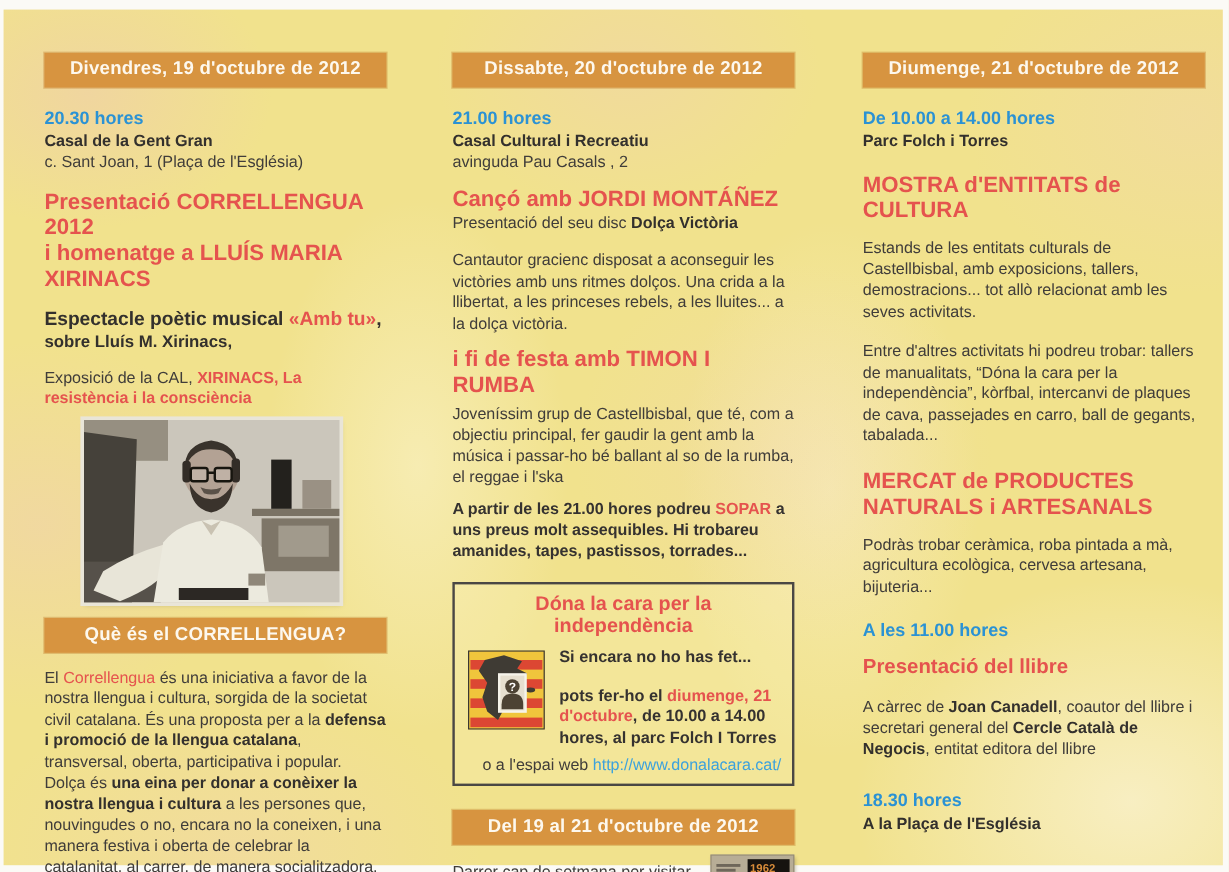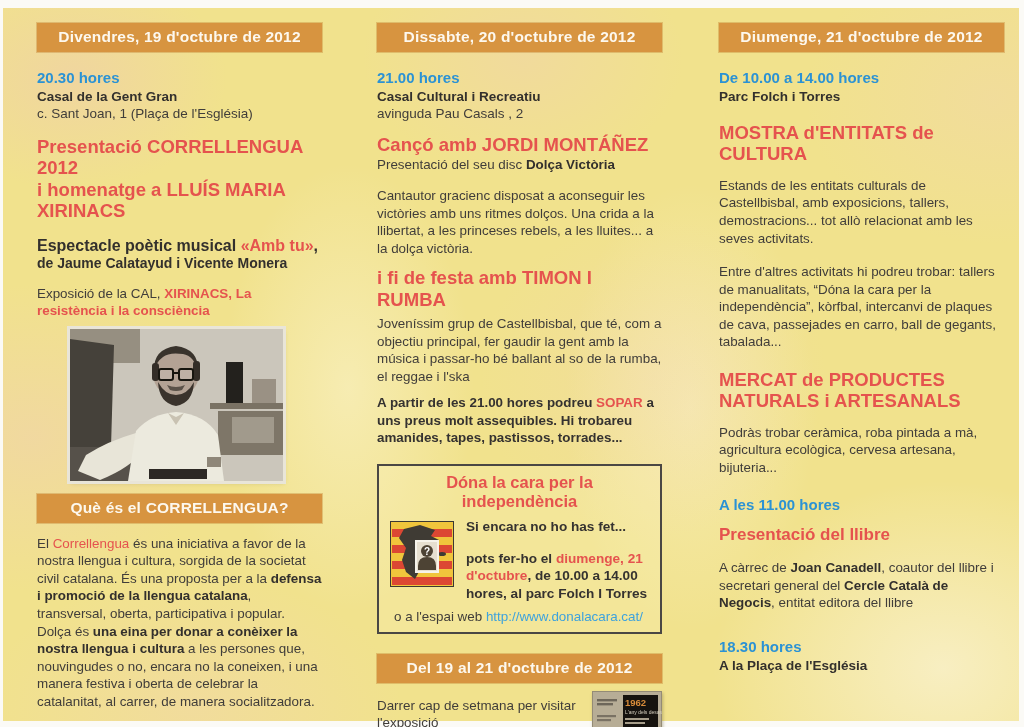--- a/index.html
+++ b/index.html
@@ -18,21 +18,21 @@
       radial-gradient(ellipse 300px 190px at 190px 700px, rgba(242,200,204,.24), transparent 70%),
       radial-gradient(ellipse 230px 170px at 520px 50px, rgba(241,196,199,.26), transparent 70%),
       radial-gradient(ellipse 250px 230px at 650px 370px, rgba(243,203,204,.20), transparent 70%),
       radial-gradient(ellipse 270px 210px at 990px 90px, rgba(242,203,198,.24), transparent 70%),
       radial-gradient(ellipse 320px 260px at 940px 660px, rgba(252,246,226,.62), transparent 72%),
       radial-gradient(ellipse 180px 320px at 345px 380px, rgba(252,246,214,.5), transparent 70%),
       radial-gradient(ellipse 180px 320px at 688px 400px, rgba(252,246,214,.42), transparent 70%),
       #f1e28d;
     display:flex;
   }
-  .col{box-sizing:border-box;width:310px;padding:15px 8px 0 17px;flex:none;}
+  .col{box-sizing:border-box;width:310px;padding:36px 8px 0 17px;flex:none;}
   .col-1{margin-left:17px;}
   .col-2{margin-left:30px;}
   .col-3{margin-left:32px;}
 
   .datebar{
     background:#d79440;color:#fdf8ee;font-weight:bold;font-size:15.5px;
     text-align:center;padding:5px 2px 6px;letter-spacing:.2px;
     box-shadow:0 0 0 1px rgba(190,120,40,.35);
   }
   .time{color:#2b92d4;font-weight:bold;font-size:15px;margin-top:17px;}
@@ -51,21 +51,21 @@
 
   .photo-frame{margin:9px 0 0 33px;width:213px;height:152px;background:#dedad0;
     box-shadow:0 0 0 3px #e9e5d8, 1px 2px 4px rgba(120,110,60,.35);}
   .sectionbar{margin-top:13px;}
 
   .infobox{border:2px solid #4a4744;margin-top:17px;padding:7px 9px 8px;background:rgba(250,243,190,.25);}
   .infobox-title{color:#e5534e;font-weight:bold;font-size:16.5px;text-align:center;}
   .infobox-row{display:flex;margin-top:7px;}
   .senyera{flex:none;width:64px;height:66px;margin:3px 0 0 2px;}
   .infobox-text{margin-left:12px;font-size:13.6px;color:#353230;font-weight:bold;line-height:1.3;}
-  .infobox-link-line{font-size:13.4px;color:#403d3a;font-weight:normal;margin:6px 0 0 6px;}
+  .infobox-link-line{font-size:13.4px;color:#403d3a;font-weight:normal;margin:6px 0 0 6px;text-align:right;}
 
   .expo-row{display:flex;margin-top:12px;}
   .expo-left{flex:1;min-width:0;}
   .bookcover{flex:none;width:70px;height:133px;margin:-4px 0 0 6px;box-shadow:1px 2px 3px rgba(110,100,55,.4);}
   .mt14{margin-top:14px;} .mt16{margin-top:16px;} .mt18{margin-top:18px;} .mt20{margin-top:20px;}
   .fs17{font-size:17px;}
 </style>
 </head>
 <body>
 
@@ -78,21 +78,21 @@
       <div class="time">20.30 hores</div>
       <div class="venue">Casal de la Gent Gran</div>
       <div class="addr">c. Sant Joan, 1 (Plaça de l'Església)</div>
 
       <div class="h-red">
         <span>Presentació CORRELLENGUA 2012</span><br>
         <span>i homenatge a LLUÍS MARIA XIRINACS</span>
       </div>
 
       <div class="h-black"><span>Espectacle poètic musical </span><span class="red-inline">«Amb tu»</span><span>,</span></div>
-      <div class="sub-bold">de Jaume Calatayud i Vicente Monera</div>
+      <div class="sub-bold">sobre Lluís M. Xirinacs,</div>
 
       <div class="body"><span>Exposició de la CAL, </span><span class="red-inline">XIRINACS, La resistència i la consciència</span></div>
 
       <div class="photo-frame">
         <svg width="213" height="152" viewBox="0 0 213 152">
           <rect width="213" height="152" fill="#cbc6bb"></rect>
           <rect x="0" y="0" width="70" height="34" fill="#968f81"></rect>
           <path d="M0,10 L44,16 L40,152 L0,152 Z" fill="#45413a"></path>
           <rect x="140" y="74" width="73" height="6" fill="#7a7264"></rect>
           <rect x="156" y="33" width="17" height="41" fill="#23211d"></rect>

